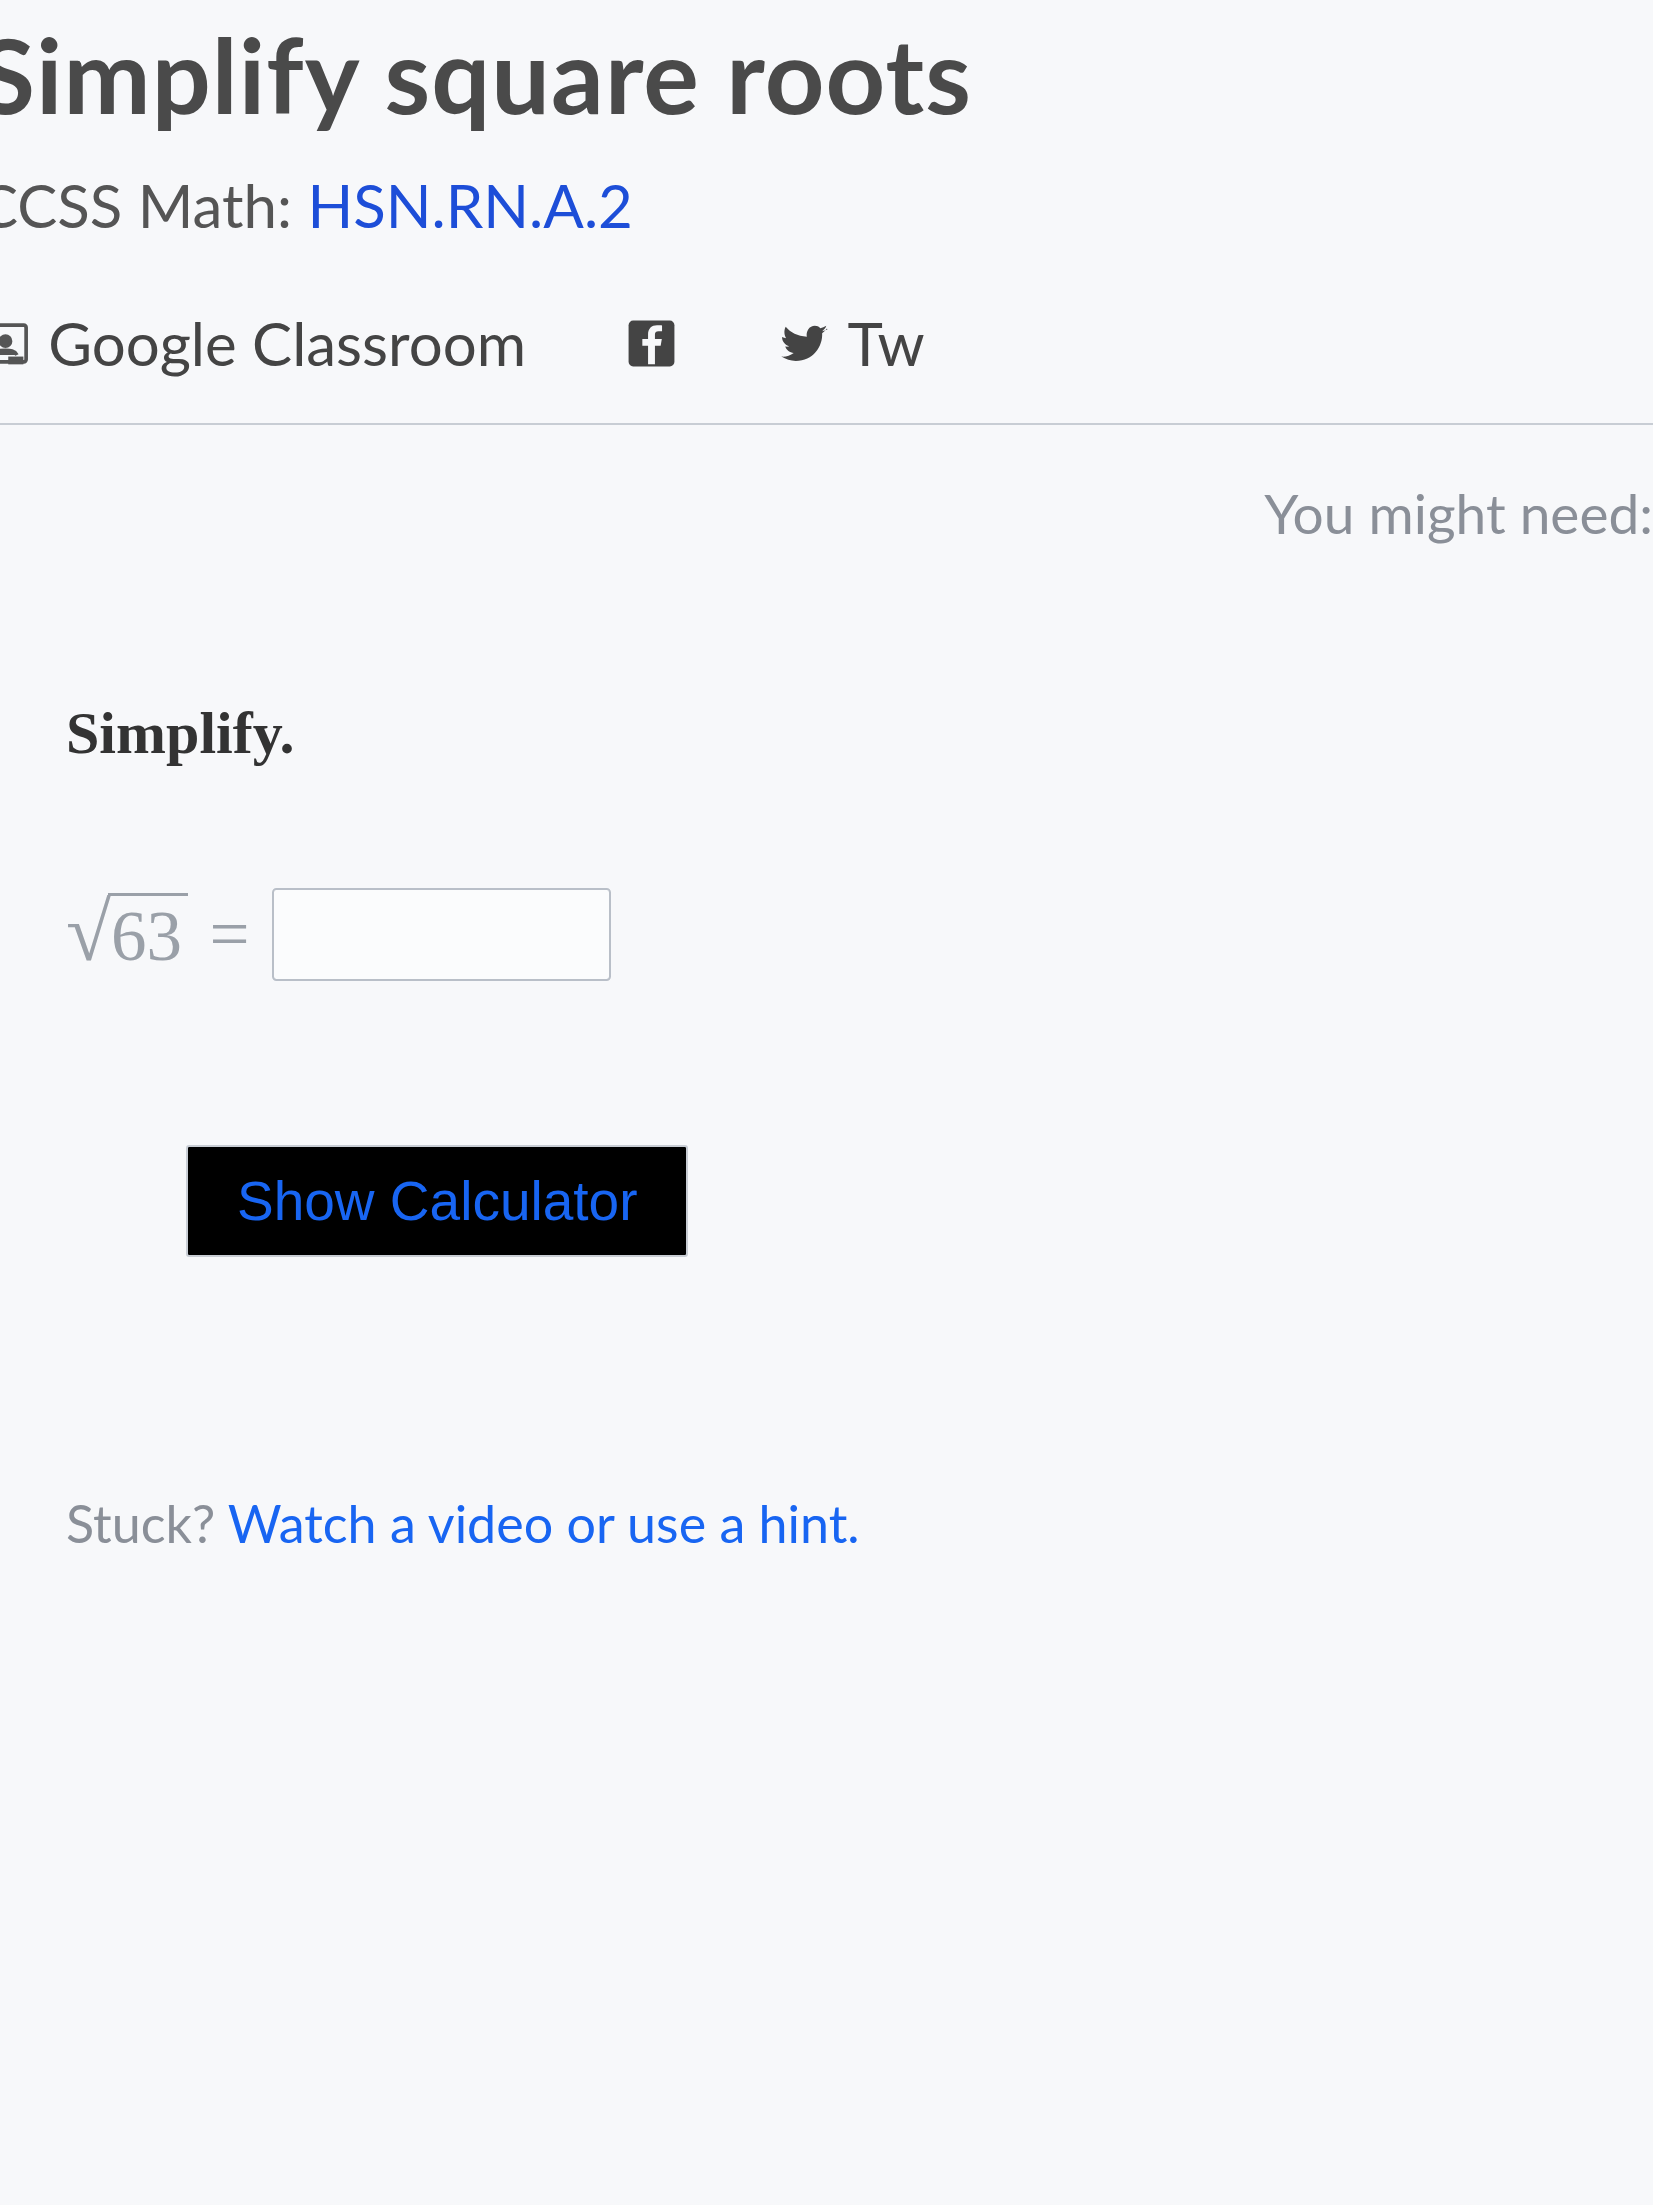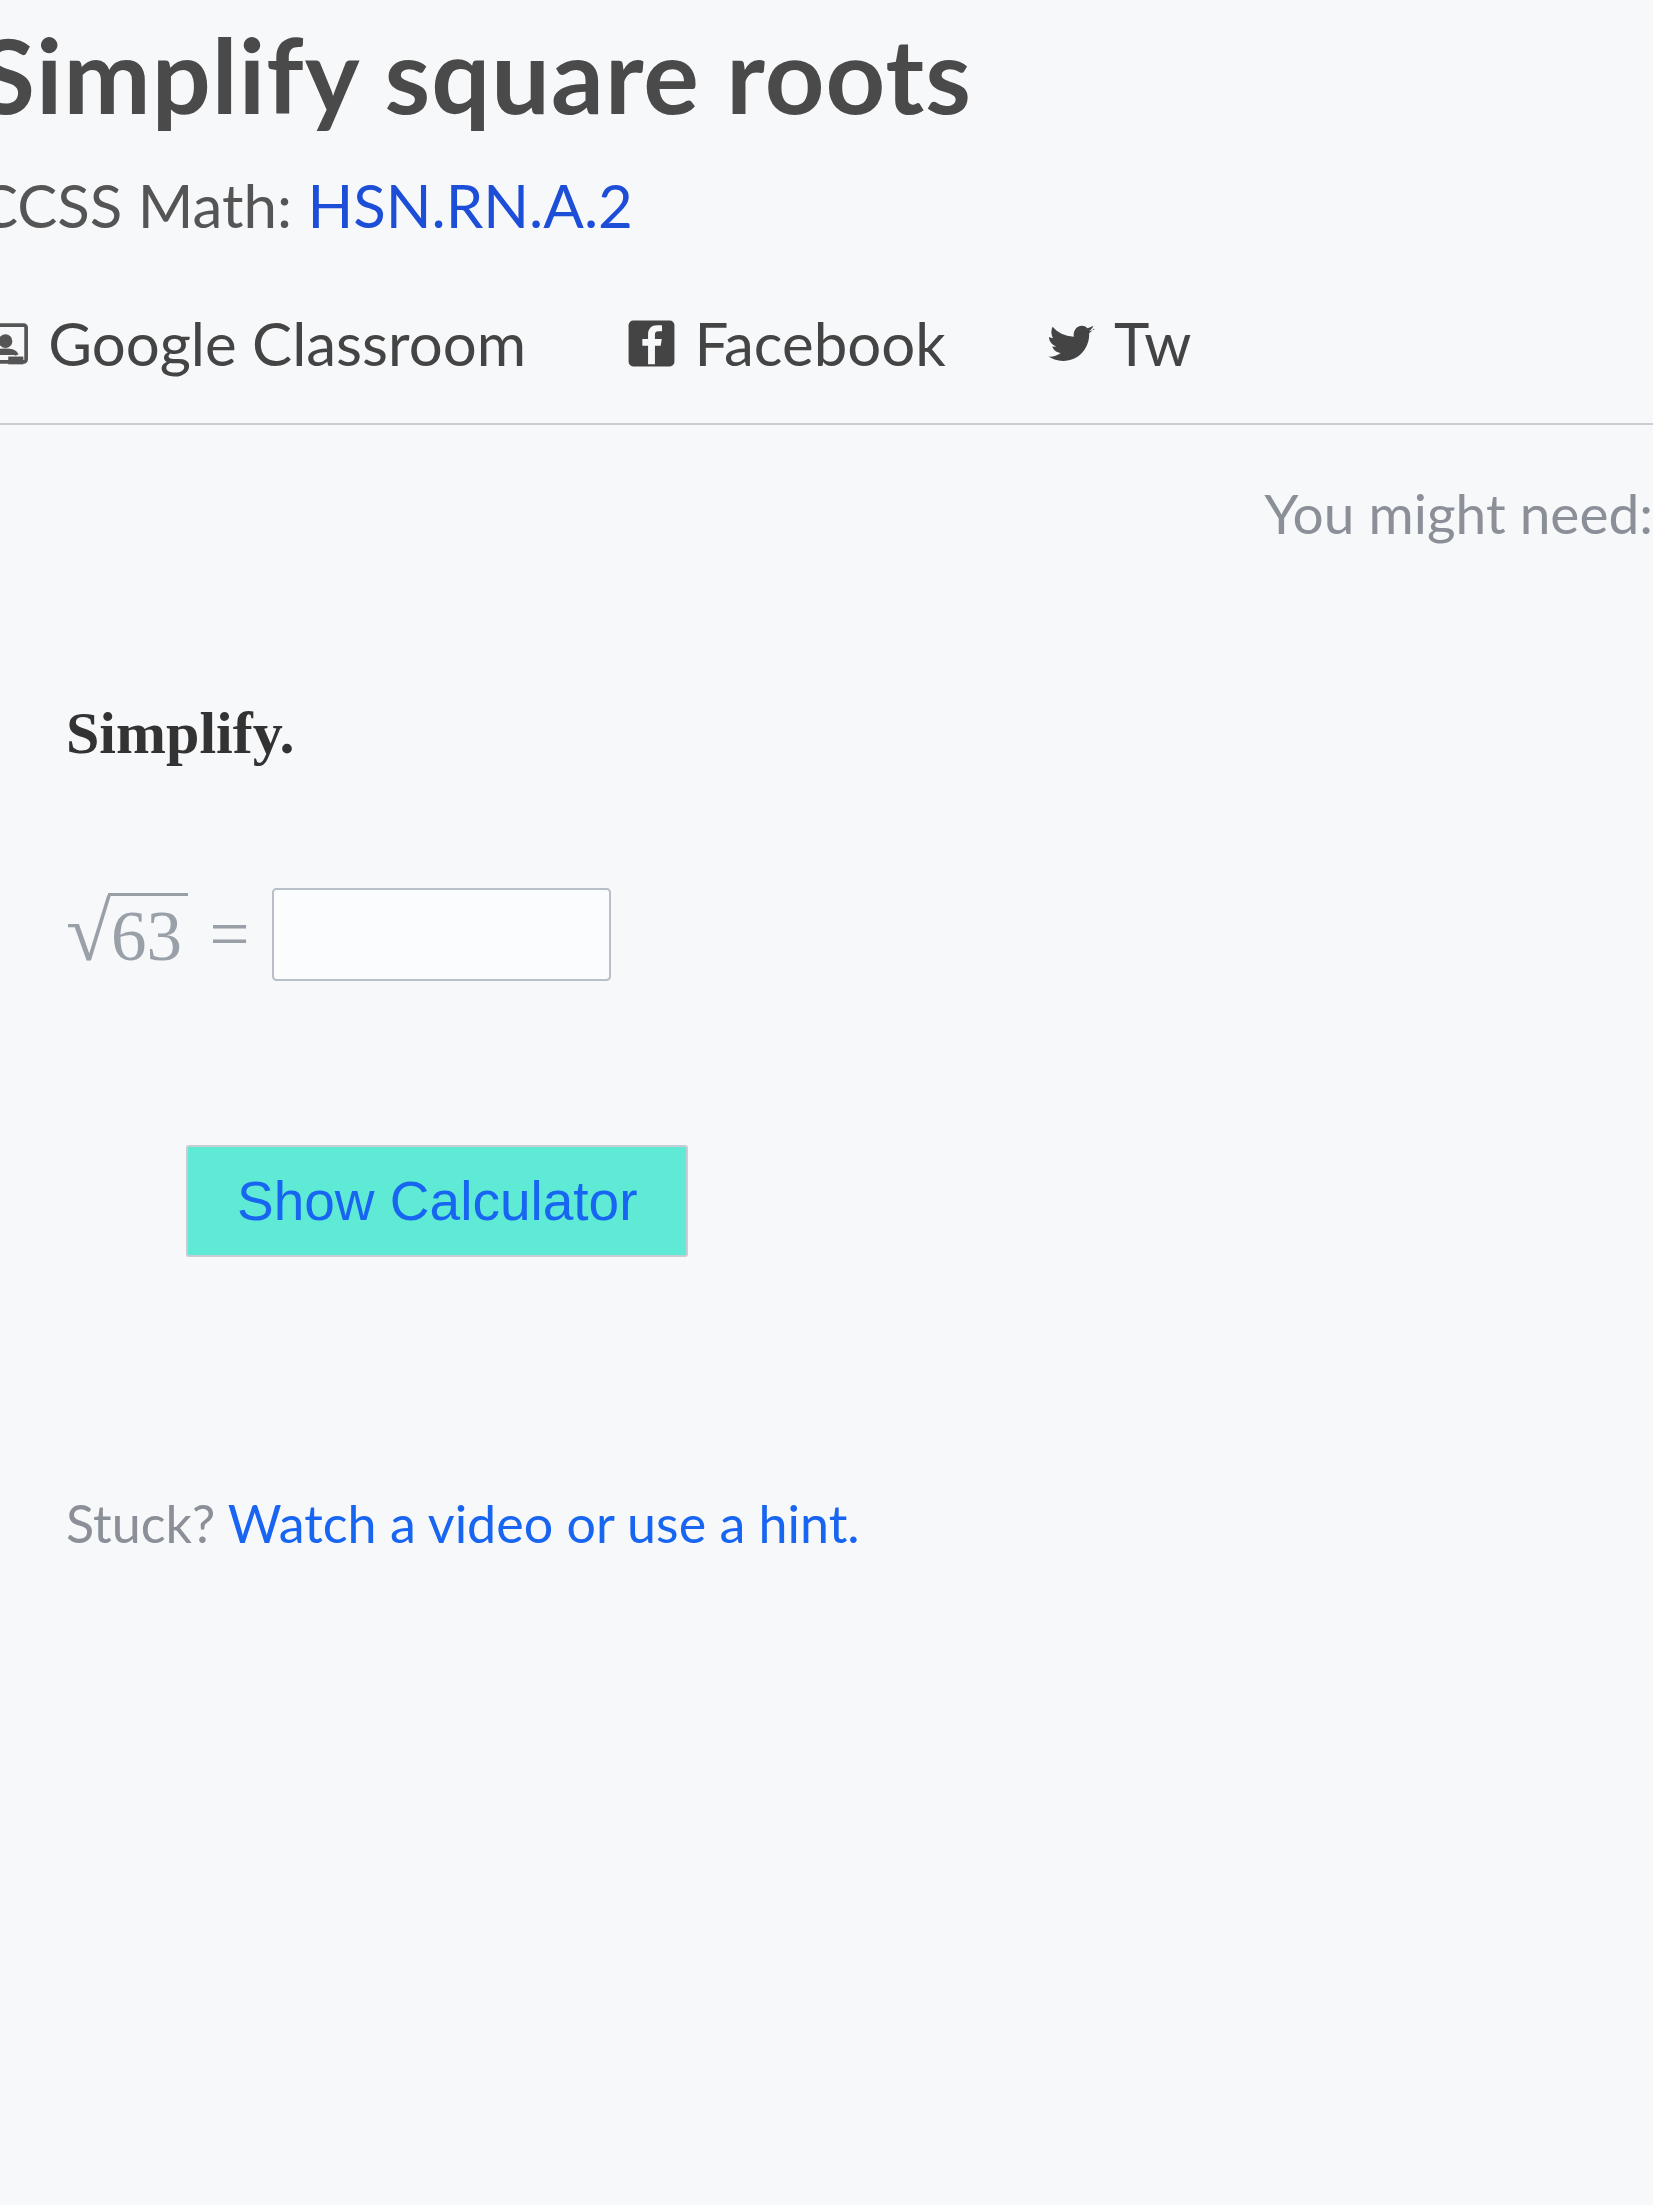--- a/index.html
+++ b/index.html
@@ -113,21 +113,21 @@
       background: #fbfcfd;
       padding: 0 16.4px;
       outline: none;
     }
     .calc-button {
       display: inline-block;
       margin: 164px 0 0 186px;
       padding: 22px 49px;
       font-size: 55px;
       color: #1865f2;
-      background: #5eead4;
+      background: #000000;
       border: 2.2px solid #c8cdd4;
       border-radius: 3.3px;
       cursor: pointer;
     }
     .stuck-row {
       margin: 235px 0 0 66px;
       font-size: 52px;
       color: #8a8f98;
     }
     .stuck-link {
@@ -158,21 +158,20 @@
     </span>
     <span>Google Classroom</span>
   </div>
   <div class="share-item">
     <span class="share-icon">
       <svg viewBox="0 0 24 24">
         <rect x="2" y="2" width="20" height="20" rx="2" fill="#444"></rect>
         <path d="M13.5 21v-8h2.5l.5-3h-3V8.2c0-.9.3-1.5 1.6-1.5h1.5V4.1C16.2 4 15.3 4 14.4 4c-2.3 0-3.9 1.4-3.9 4v2H8v3h2.5v8h3z" fill="#f7f8fa"></path>
       </svg>
     </span>
-    <span>Facebook</span>
   </div>
   <div class="share-item">
     <span class="share-icon">
       <svg viewBox="0 0 24 24" fill="#444">
         <path d="M22 5.9c-.7.3-1.5.6-2.3.7.8-.5 1.5-1.3 1.8-2.3-.8.5-1.7.8-2.6 1-1.5-1.6-4.1-1.3-5.3.6-.6.9-.8 2-.6 3.1C9 8.8 5.9 7.2 3.8 4.7c-1 1.8-.5 4 .2 5-0.6 0-1.2-.2-1.8-.5 0 1.9 1.3 3.6 3.2 4-0.6.2-1.2.2-1.8.1.5 1.6 2 2.7 3.7 2.8-1.6 1.2-3.5 1.8-5.4 1.6 1.9 1.2 4.1 1.9 6.3 1.9 7.6 0 11.8-6.4 11.5-12.1.8-.6 1.5-1.3 2.1-2.1z"></path>
       </svg>
     </span>
     <span>Tw</span>
   </div>
 </div>

